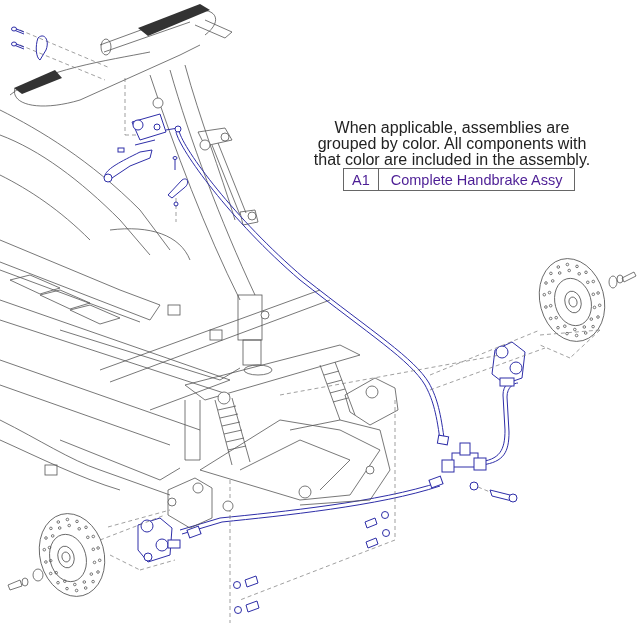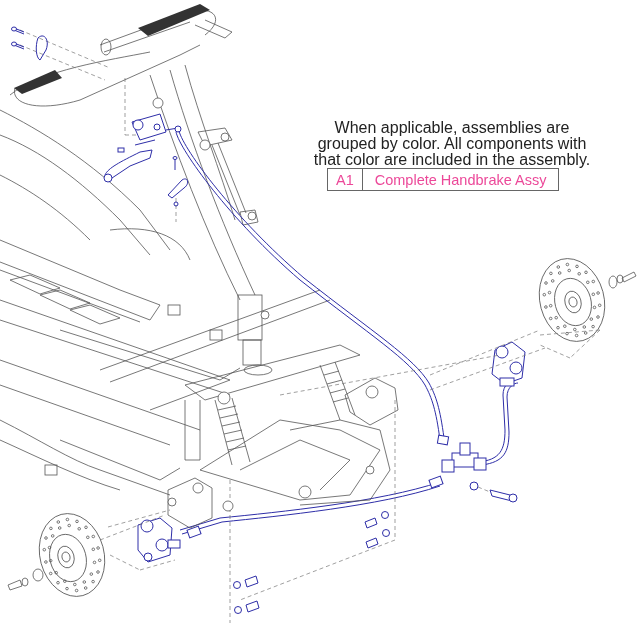--- a/index.html
+++ b/index.html
@@ -1,19 +1,19 @@
 <!DOCTYPE html>
 <html><head>
 <meta charset="utf-8">
 <style>
   html,body{margin:0;padding:0;background:#fff;}
   body{width:637px;height:623px;position:relative;overflow:hidden;font-family:"Liberation Sans",sans-serif;}
   #diagram{position:absolute;left:0;top:0;width:637px;height:623px;}
   .note{position:absolute;left:312px;top:120px;width:280px;text-align:center;font-size:16px;line-height:16px;color:#222;}
-  .legend{position:absolute;left:327px;top:168px;border-collapse:collapse;font-size:14.5px;color:#ec4899;}
+  .legend{position:absolute;left:343px;top:168px;border-collapse:collapse;font-size:14.5px;color:#4c1d95;}
   .legend td{border:1px solid #666;padding:1px 12px;height:19px;}
   .legend td.code{padding:1px 8px;}
   .g{fill:none;stroke:#555;stroke-width:0.8;}
   .gd{fill:none;stroke:#777;stroke-width:0.7;stroke-dasharray:4 3;}
   .b{fill:none;stroke:#2e2ea8;stroke-width:1;}
   .bf{fill:#fff;stroke:#2e2ea8;stroke-width:1;}
   .gf{fill:#fff;stroke:#555;stroke-width:0.8;}
   .grip{fill:#333;}
 </style>
 </head>

